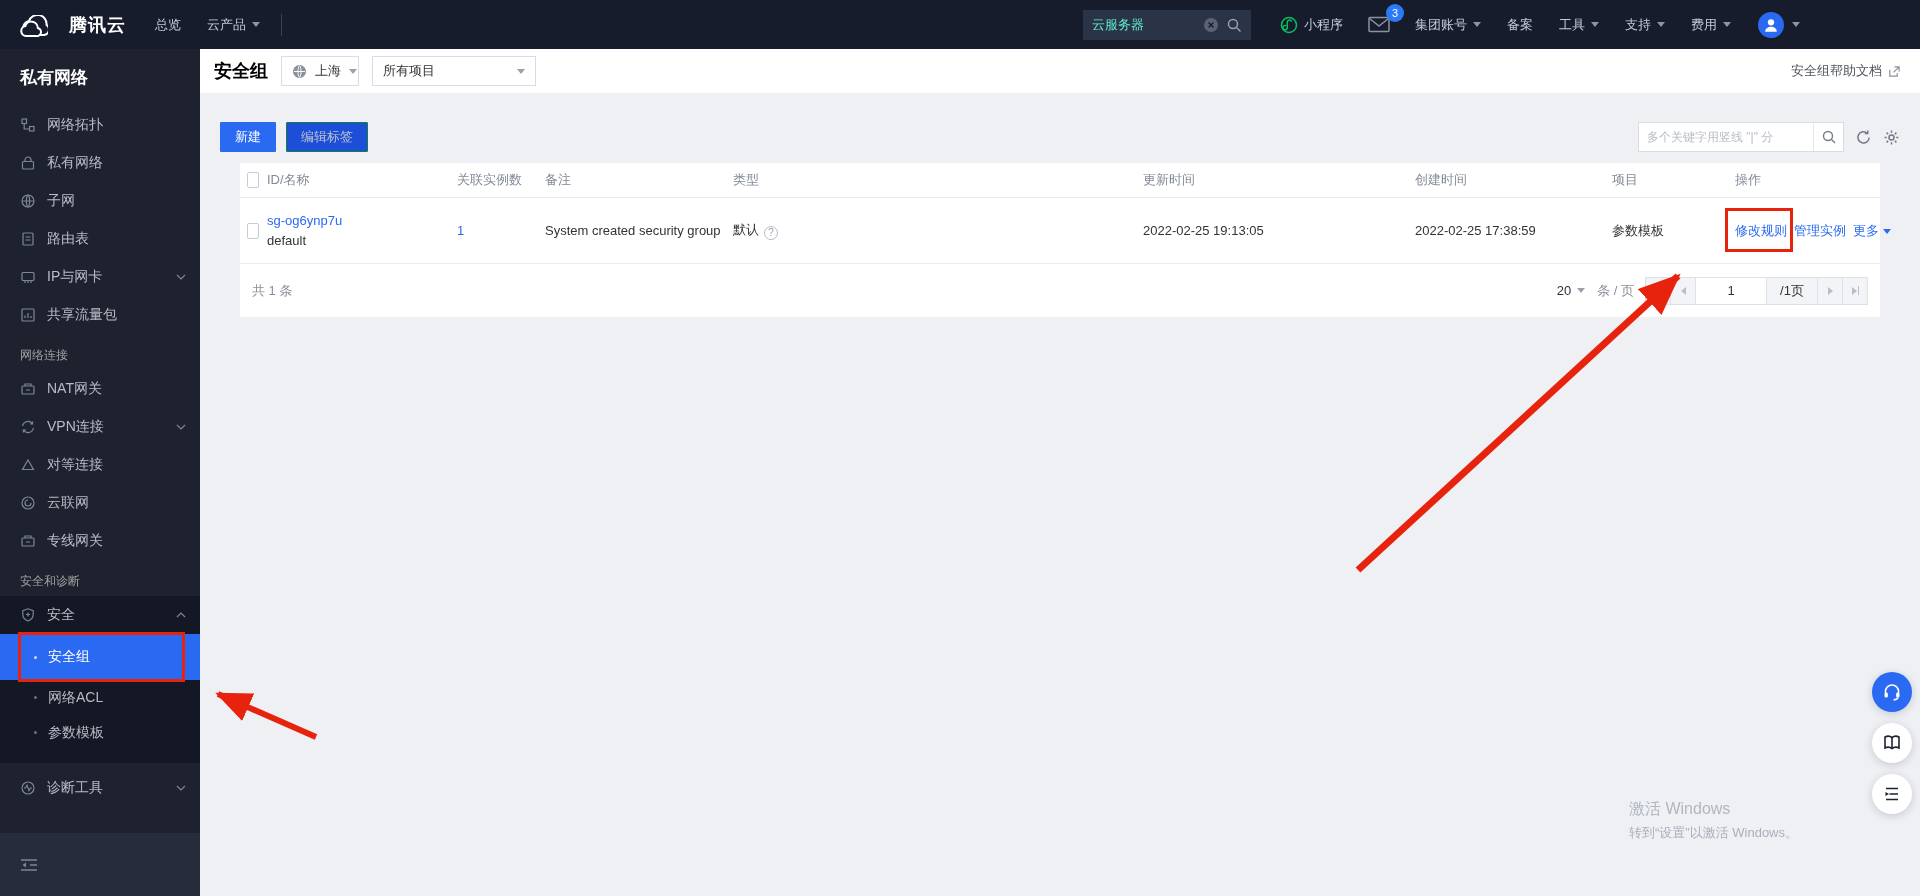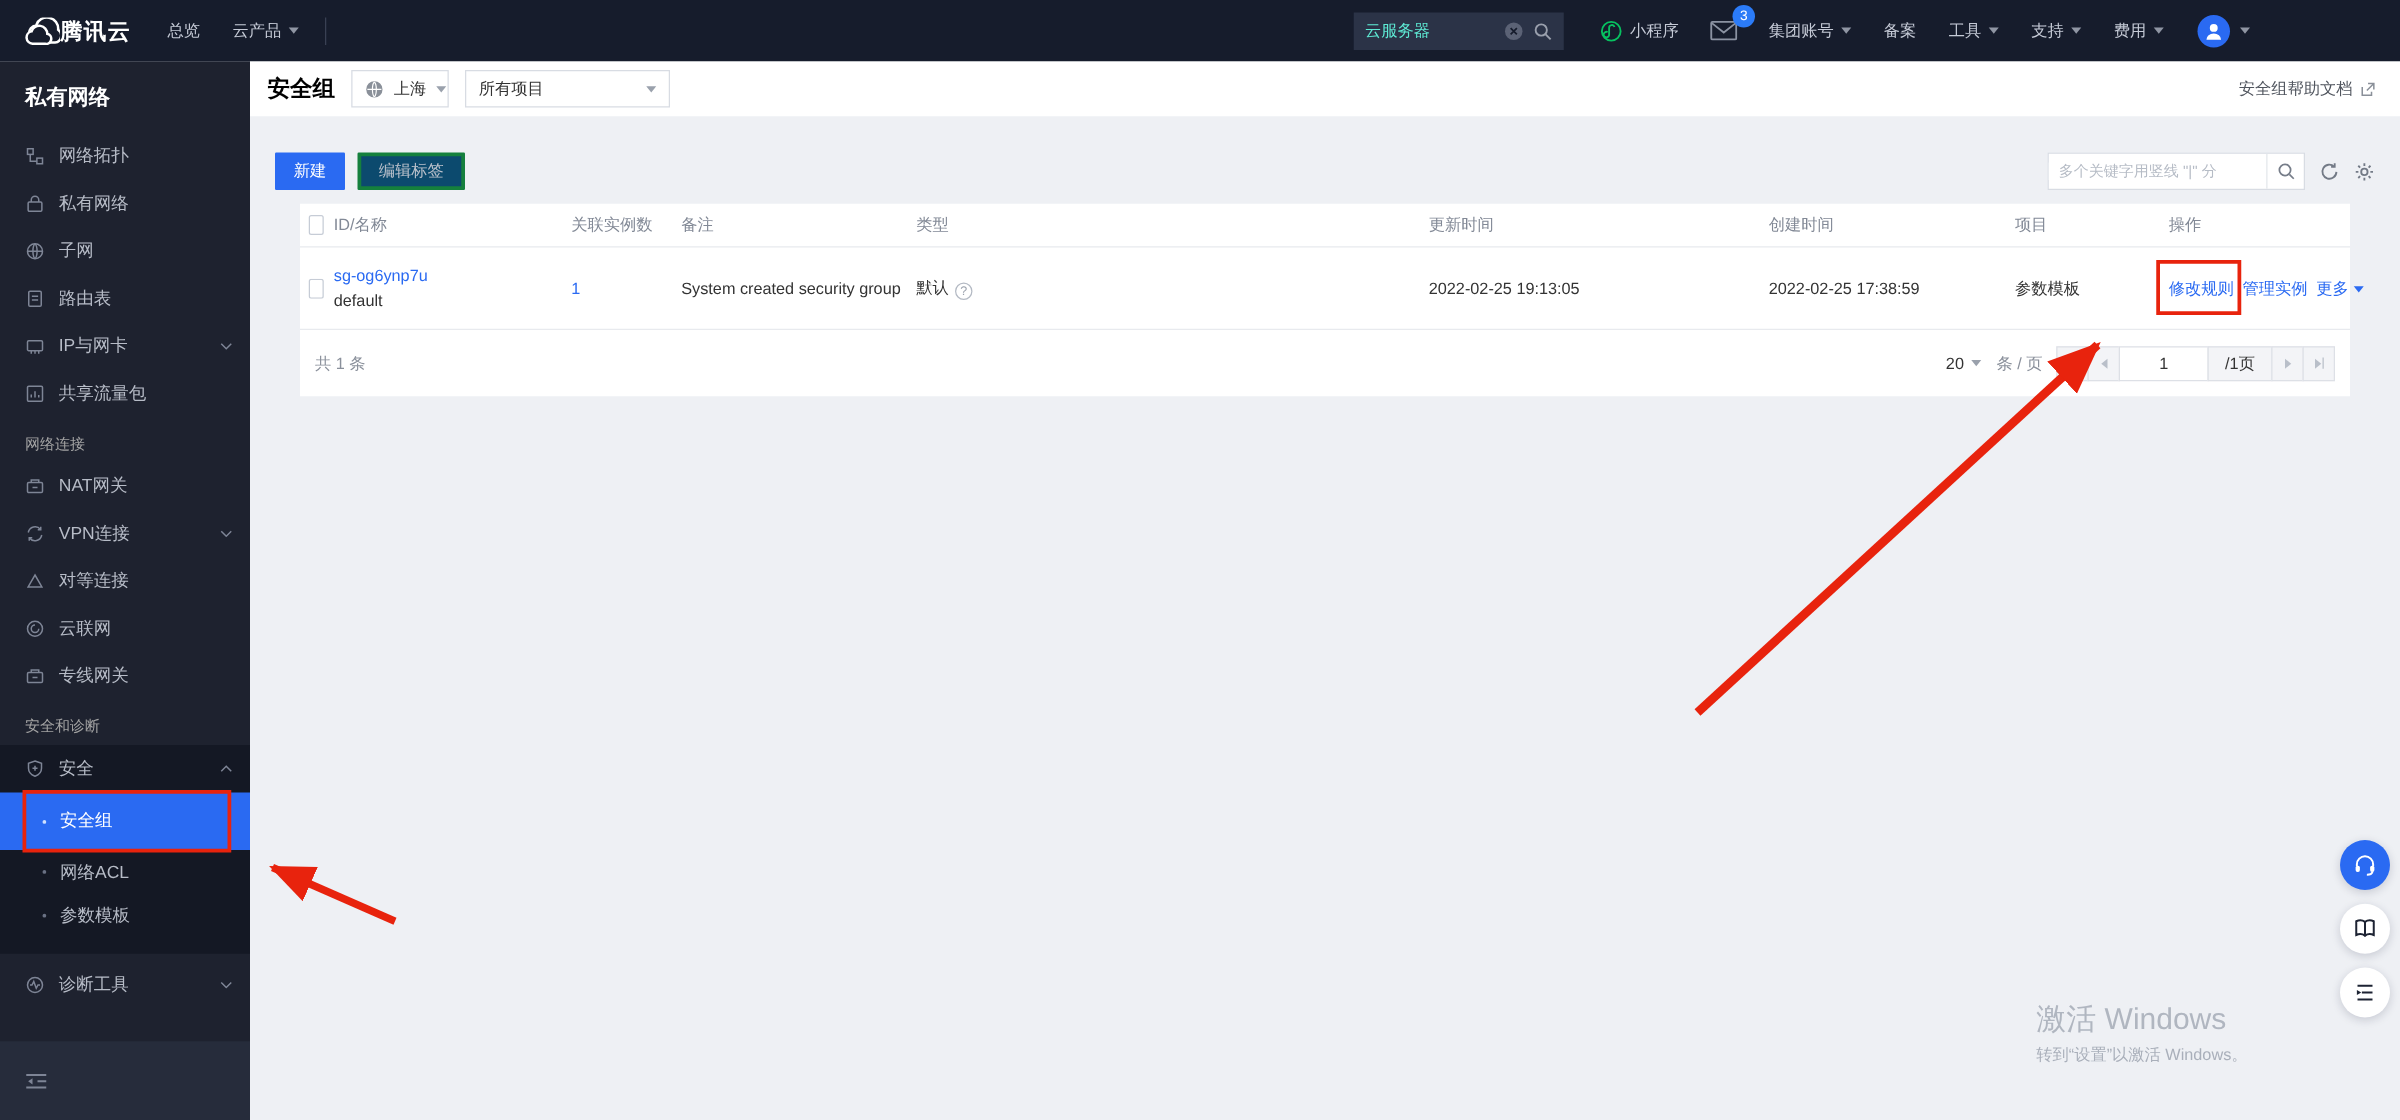--- a/index.html
+++ b/index.html
@@ -1,21 +1,21 @@
 <!DOCTYPE html>
 <html><head>
 <meta charset="utf-8">
 <style>
 *{box-sizing:border-box;margin:0;padding:0}
 html,body{width:1920px;height:896px}
 body{font-family:"Liberation Sans","DejaVu Sans",sans-serif;font-size:13px;color:#333;background:#eef0f4;overflow:hidden;position:relative}
 
 
 .topbar{position:absolute;top:0;left:0;right:0;height:49px;background:#161c2c;display:flex;align-items:center;color:#c5cad6;padding:0 120px 0 18px;z-index:10}
-.brand{display:flex;align-items:center;gap:0;margin-right:16px;cursor:pointer}
+.brand{display:flex;align-items:flex-end;gap:21px;margin-right:16px;cursor:pointer}
 .brand-name{color:#fff;font-size:18px;font-weight:bold;letter-spacing:1px}
 .tb-link{padding:0 13px;height:49px;display:flex;align-items:center;gap:6px;color:#c5cad6;cursor:pointer;white-space:nowrap}
 .tb-divider{width:1px;height:22px;background:#394053;margin:0 8px}
 .tb-spacer{flex:1}
 .tb-search{width:168px;height:30px;background:#2b3347;display:flex;align-items:center;padding:0 9px;gap:7px;margin-right:16px}
 .tb-search input{flex:1;background:transparent;border:0;outline:none;color:#5eead4;font-size:13px;width:80px;font-family:inherit}
 .caret{display:inline-block;width:0;height:0;border-left:4px solid transparent;border-right:4px solid transparent;border-top:5px solid #8f95a3}
 .mail-wrap{position:relative;height:49px;display:flex;align-items:center;padding:0 12px;cursor:pointer}
 .badge{position:absolute;top:4px;right:-2px;min-width:18px;height:18px;border-radius:9px;background:#2b7bf8;color:#fff;font-size:11px;display:flex;align-items:center;justify-content:center;padding:0 5px}
 .avatar{width:26px;height:26px;border-radius:50%;background:#2a6af2;display:flex;align-items:center;justify-content:center;margin:0 8px 0 14px;cursor:pointer}
@@ -44,21 +44,21 @@
 .select .caret{border-top-color:#9aa1ac}
 .sel-region{width:78px}
 .sel-region .caret{margin-left:auto}
 .sel-project{width:164px}
 .sel-project .caret{margin-left:auto}
 .ph-help{margin-left:auto;color:#50555e;display:flex;gap:5px;align-items:center;cursor:pointer;white-space:nowrap}
 
 .content{padding:29px 20px 0 20px}
 .toolbar{display:flex;align-items:center}
 .btn-primary{height:30px;background:#2a6af2;color:#fff;border:0;padding:0 15px;font-size:13px;cursor:pointer;font-family:inherit;border-radius:1px}
-.btn-disabled{height:30px;background:#0c4a6e;color:#bcc2cc;border:3px solid #15803d;padding:0 14px;margin-left:10px;font-size:13px;font-family:inherit;border-radius:1px}
+.btn-disabled{height:30px;background:#1d4ed8;color:#bcc2cc;border:1px solid #15803d;padding:0 14px;margin-left:10px;font-size:13px;font-family:inherit;border-radius:1px}
 .tbar-right{margin-left:auto;display:flex;align-items:center;gap:11px}
 .filter-box{width:206px;height:30px;border:1px solid #d8dce3;background:#fff;display:flex;align-items:center}
 .filter-box input{flex:1;border:0;outline:none;padding:0 8px;color:#333;font-family:inherit;font-size:12px;min-width:0}
 .filter-box input::placeholder{color:#b6bcc6}
 .fi-search{width:30px;height:100%;display:flex;align-items:center;justify-content:center;color:#767d89;border-left:1px solid #e4e7ec;cursor:pointer}
 .tool-ico{color:#737a86;display:flex;cursor:pointer}
 
 
 .card{margin:11px 20px 0;background:#fff}
 .t-head{display:flex;align-items:center;height:35px;border-bottom:1px solid #e8eaee;color:#828996}
@@ -100,21 +100,21 @@
 .anno-sg{left:18px;right:15px;top:-2px;bottom:-2px}
 .anno-act{left:-10px;right:-6px;top:-14px;bottom:-12px}
 .arrows{position:absolute;inset:0;z-index:60;pointer-events:none}
 
 
 .fab{position:absolute;right:8px;width:40px;height:40px;border-radius:50%;display:flex;align-items:center;justify-content:center;box-shadow:0 2px 8px rgba(20,30,60,.18);cursor:pointer;z-index:30;background:#fff}
 .fab-support{top:672px;background:#2a6af2}
 .fab-docs{top:723px}
 .fab-feedback{top:774px}
 .watermark{position:absolute;left:1629px;top:799px;z-index:20;pointer-events:none}
-.wm1{font-size:24px;color:#b0b6c0}
+.wm1{font-size:16px;color:#b0b6c0}
 .wm2{font-size:13px;color:#a9afba;margin-top:4px}
 </style>
 </head>
 <body>
 
 <div class="topbar">
   <div class="brand">
     <span style="display:flex">
       <svg width="30" height="22" viewBox="0 0 30 22">
           <path d="M12 20a7 7 0 01-1-13.9A9 9 0 0128.5 9.8 5.6 5.6 0 0126 20z" fill="none" stroke="#fff" stroke-width="2"></path>

